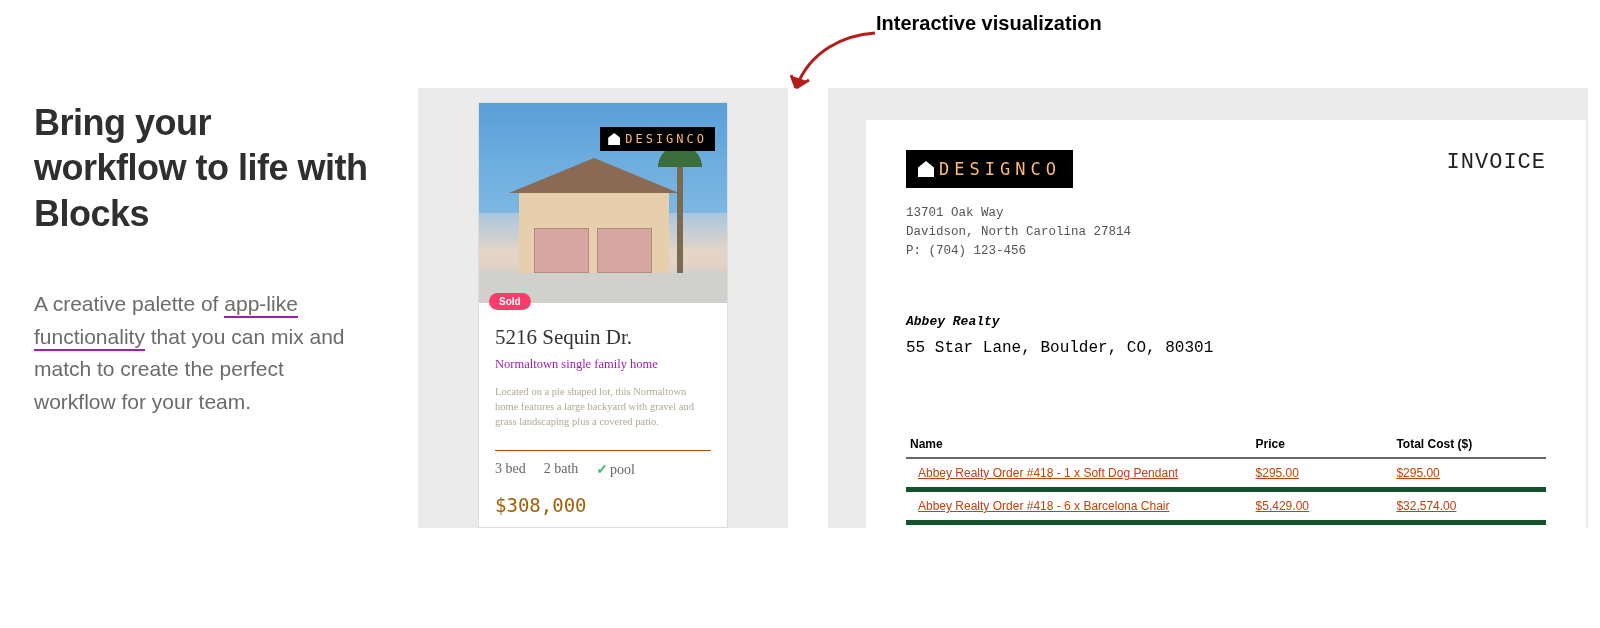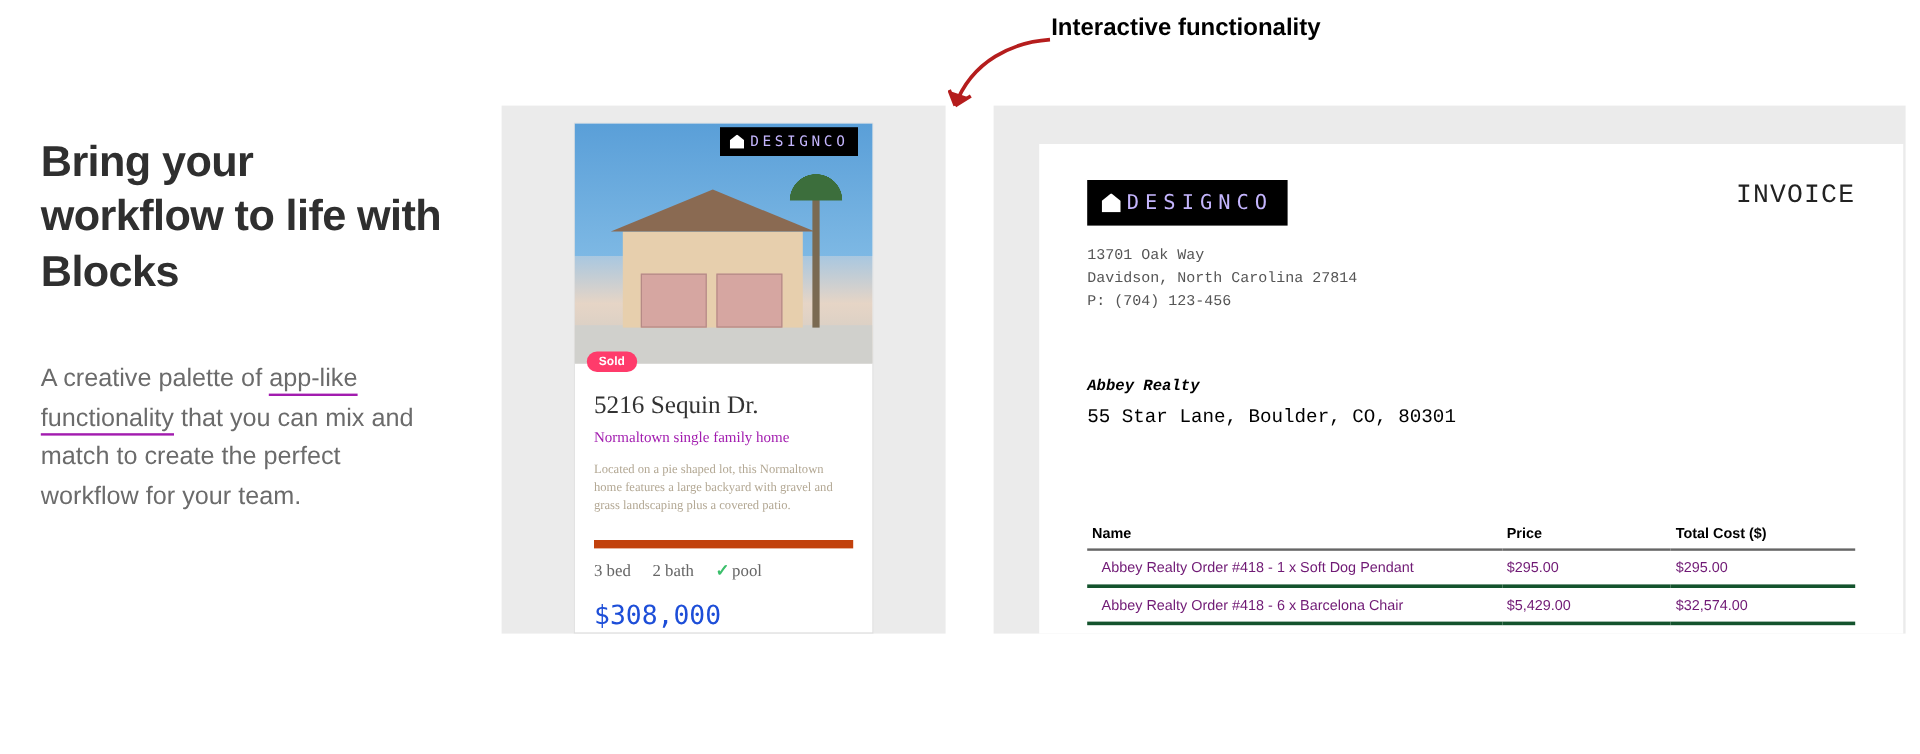--- a/index.html
+++ b/index.html
@@ -18,21 +18,20 @@
     left: 34px;
     top: 100px;
     width: 335px;
   }
   .headline {
     font-size: 36px;
     font-weight: 700;
     line-height: 1.26;
     color: #2f2f2f;
     letter-spacing: -0.5px;
-    margin-top: 12px;
   }
   .subhead {
     margin-top: 52px;
     font-size: 21px;
     line-height: 1.55;
     color: #6b6b6b;
     font-weight: 400;
   }
   .underline-red {
     border-bottom: 2px solid #a21caf;
@@ -109,24 +108,24 @@
     content:"";
     position:absolute;
     top:-14px; left:-20px;
     width:46px;height:28px;
     background: radial-gradient(circle at 50% 100%, #3c6e3c 0%, #3c6e3c 60%, transparent 61%);
     border-radius: 50% 50% 0 0;
   }
 
   .brand-chip {
     position: absolute;
-    top: 3px;
+    top: 24px;
     right: 12px;
     background: #000;
-    color: #c4b5fd;
+    color: #fdba74;
     font-family: "Menlo","Consolas",monospace;
     font-size: 12px;
     letter-spacing: 3px;
     padding: 5px 8px;
     display:flex;
     align-items:center;
     gap:5px;
   }
   .brand-chip.large {
     position: static;
@@ -169,38 +168,38 @@
   }
   .listing-desc {
     font-family: Georgia, serif;
     font-size: 10.5px;
     color: #b3a894;
     line-height: 1.45;
     margin-top: 12px;
   }
   .listing-stats {
     margin-top: 20px;
-    border-top: 7px solid #c2410c;
+    border-top: 1px solid #c2410c;
     padding-top: 10px;
     font-family: Georgia, serif;
     color: #666;
     font-size: 14px;
     display:flex;
     gap: 18px;
-    align-items:flex-end;
+    align-items:flex-start;
   }
   .check {
     color: #3bbf6b;
     font-weight: 700;
     margin-right: 2px;
   }
   .listing-price {
     font-family: "Menlo","Consolas",monospace;
-    font-size: 22px;
-    color: #1d4ed8;
+    font-size: 19px;
+    color: #a16207;
     margin-top: 16px;
   }
 
   
   .right-panel {
     position: absolute;
     left: 828px;
     top: 88px;
     width: 760px;
     height: 440px;
@@ -258,22 +257,23 @@
     color: #000;
     padding: 6px 4px;
     border-bottom: 2px solid #666;
   }
   .inv-table th:nth-child(2),
   .inv-table th:nth-child(3),
   .inv-table td:nth-child(2),
   .inv-table td:nth-child(3) { text-align: left; }
   .inv-table td {
     padding: 7px 4px;
-    color: #701a75;
-    border-bottom: 3px solid #14532d;
+    color: #c2410c;
+    border-bottom: 5px solid #14532d;
+    text-decoration: underline;
   }
   .inv-table td:first-child { padding-left: 12px; }
   .inv-table col.c-name  { width: 54%; }
   .inv-table col.c-price { width: 22%; }
   .inv-table col.c-total { width: 24%; }
 
   
   .callout-label {
     position:absolute;
     left: 876px;
@@ -287,21 +287,21 @@
     left: 790px;
     top: 30px;
     width: 90px;
     height: 70px;
     pointer-events:none;
   }
 </style>
 </head>
 <body>
 
-<div class="callout-label">Interactive functionality</div>
+<div class="callout-label">Interactive visualization</div>
 <svg class="callout-arrow" viewBox="0 0 90 70">
   <path d="M85 3 C 55 5, 20 20, 6 58" stroke="#b51d1d" stroke-width="3" fill="none"></path>
   <path d="M6 58 L1 45 M6 58 L19 50" stroke="#b51d1d" stroke-width="3" fill="none"></path>
   <path d="M6 58 L2 46 L17 51 Z" fill="#b51d1d"></path>
 </svg>
 
 <div class="left-col">
   <div class="headline">Bring your workflow to life with Blocks</div>
   <div class="subhead">
     <span>A creative palette of </span><span class="underline-red">app-like</span><span> </span><span class="underline-red">functionality</span><span> that you can mix and match to create the perfect workflow for your team.</span>

